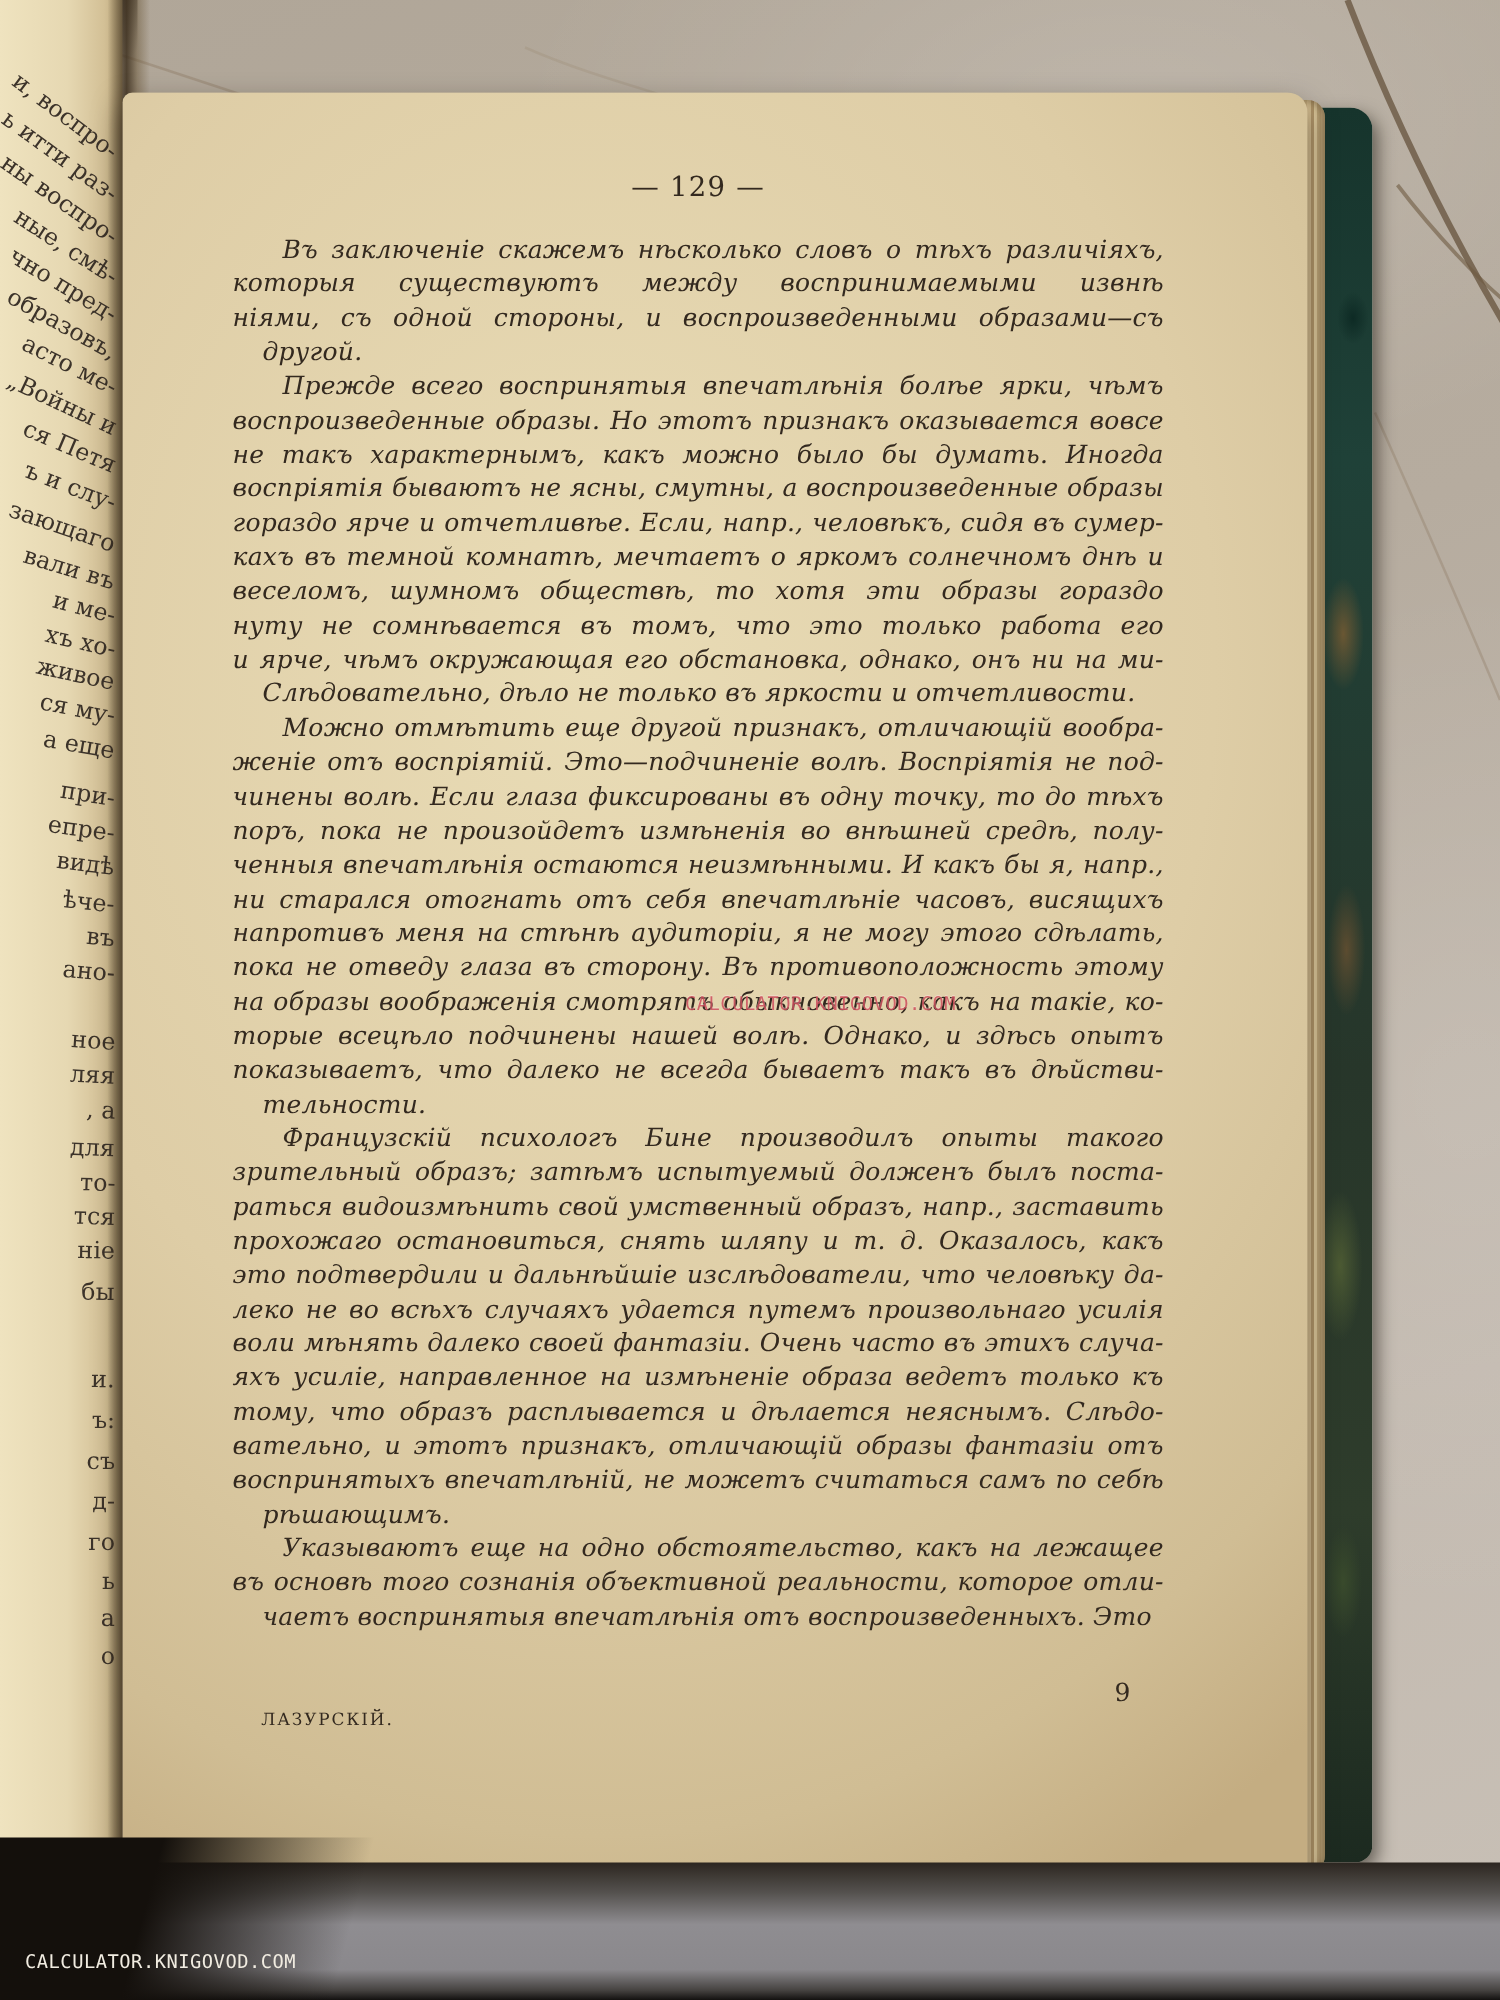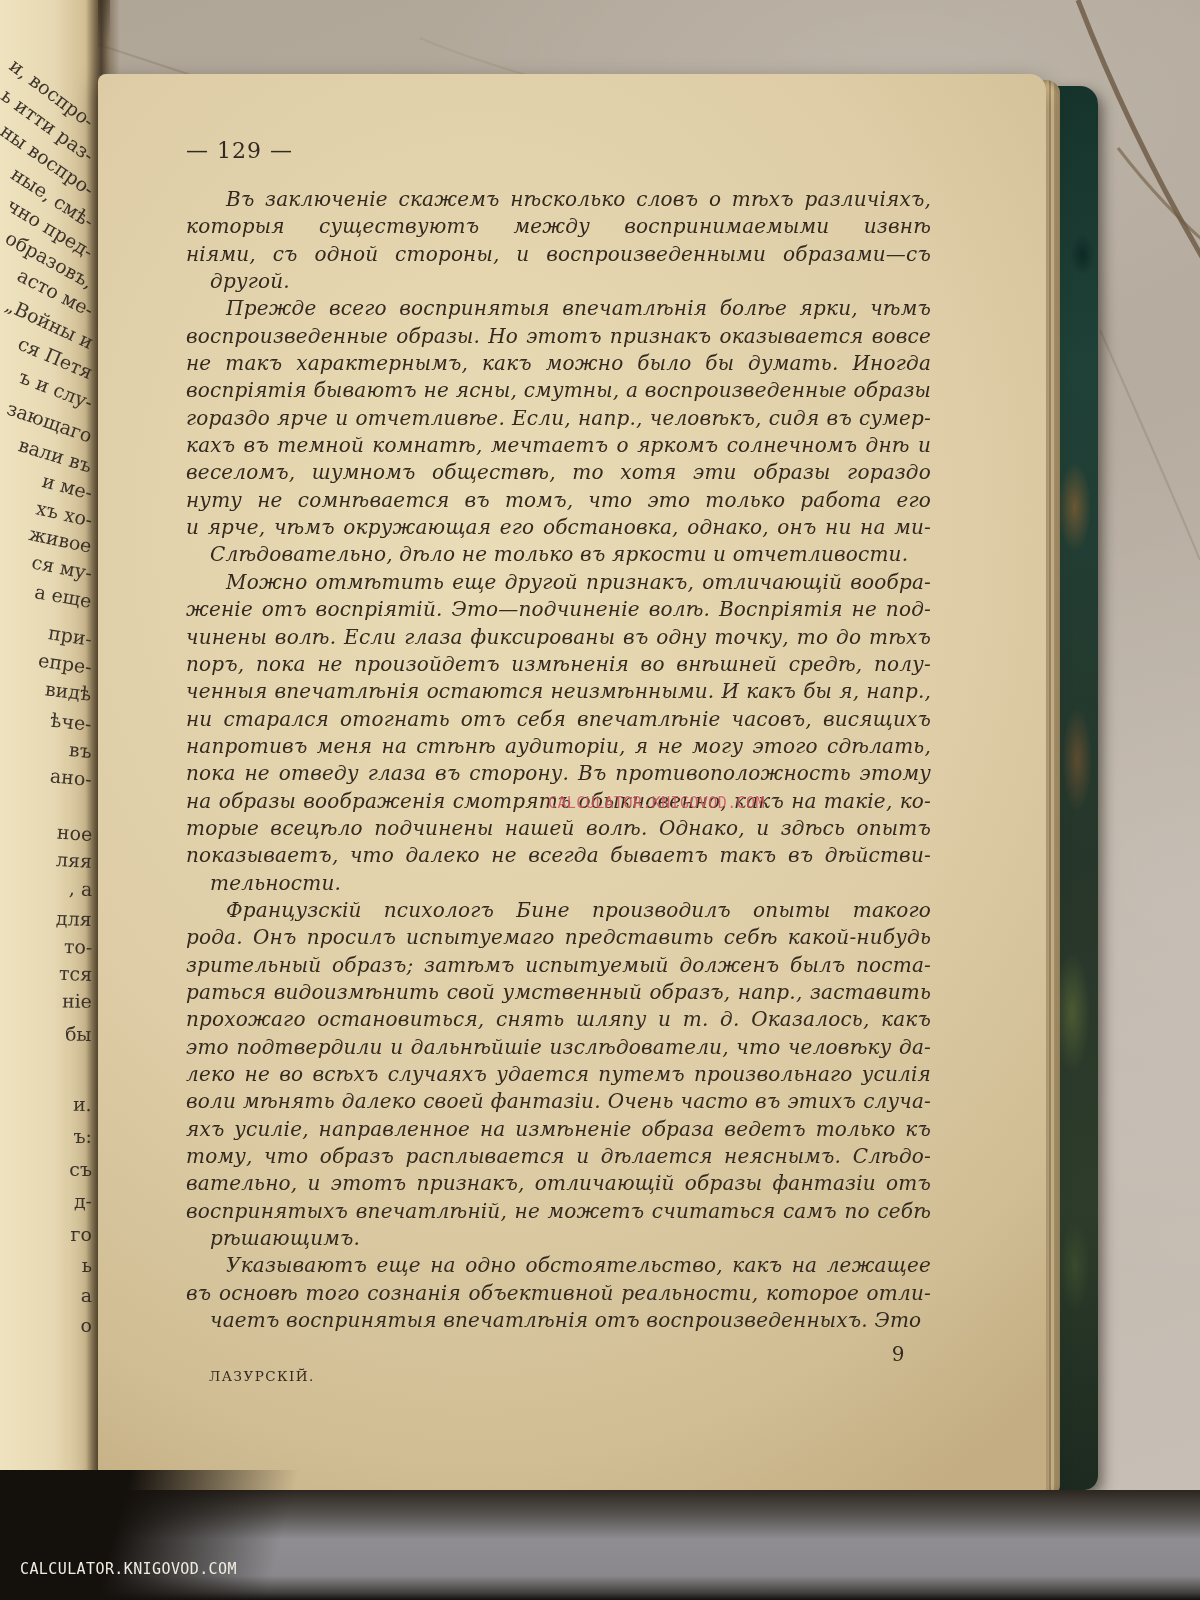--- a/index.html
+++ b/index.html
@@ -79,21 +79,21 @@
   }
   .bottom-edge{
     position:absolute;left:110px;top:1502px;width:936px;height:20px;
     border-radius:0 0 14px 10px;
     background:linear-gradient(180deg, #dcca9f 0%, #c0a978 55%, #8d744c 100%);
   }
 
   
   .page-number{
     position:absolute;left:88px;top:64px;width:745px;
-    font-size:22px;color:var(--ink);letter-spacing:1px;
+    text-align:center;font-size:22px;color:var(--ink);letter-spacing:1px;
   }
   .text-block{
     position:absolute;left:88px;top:112px;width:745px;color:var(--ink);
     font-size:20px;letter-spacing:.2px;font-style:italic;
   }
   .text-block .line{
     height:27.35px;line-height:27.35px;overflow:hidden;
     text-align:justify;text-align-last:justify;
   }
   .text-block .line.first{text-indent:40px;}
@@ -209,21 +209,20 @@
         <div class="line">поръ, пока не произойдетъ измѣненія во внѣшней средѣ, полу-</div>
         <div class="line">ченныя впечатлѣнія остаются неизмѣнными. И какъ бы я, напр.,</div>
         <div class="line">ни старался отогнать отъ себя впечатлѣніе часовъ, висящихъ</div>
         <div class="line">напротивъ меня на стѣнѣ аудиторіи, я не могу этого сдѣлать,</div>
         <div class="line">пока не отведу глаза въ сторону. Въ противоположность этому</div>
         <div class="line">на образы воображенія смотрятъ обыкновенно, какъ на такіе, ко-</div>
         <div class="line">торые всецѣло подчинены нашей волѣ. Однако, и здѣсь опытъ</div>
         <div class="line">показываетъ, что далеко не всегда бываетъ такъ въ дѣйстви-</div>
         <div class="line last">тельности.</div>
         <div class="line first">Французскій психологъ Бине производилъ опыты такого</div>
-        <div class="line">рода. Онъ просилъ испытуемаго представить себѣ какой-нибудь</div>
         <div class="line">зрительный образъ; затѣмъ испытуемый долженъ былъ поста-</div>
         <div class="line">раться видоизмѣнить свой умственный образъ, напр., заставить</div>
         <div class="line">прохожаго остановиться, снять шляпу и т. д. Оказалось, какъ</div>
         <div class="line">это подтвердили и дальнѣйшіе изслѣдователи, что человѣку да-</div>
         <div class="line">леко не во всѣхъ случаяхъ удается путемъ произвольнаго усилія</div>
         <div class="line">воли мѣнять далеко своей фантазіи. Очень часто въ этихъ случа-</div>
         <div class="line">яхъ усиліе, направленное на измѣненіе образа ведетъ только къ</div>
         <div class="line">тому, что образъ расплывается и дѣлается неяснымъ. Слѣдо-</div>
         <div class="line">вательно, и этотъ признакъ, отличающій образы фантазіи отъ</div>
         <div class="line">воспринятыхъ впечатлѣній, не можетъ считаться самъ по себѣ</div>

